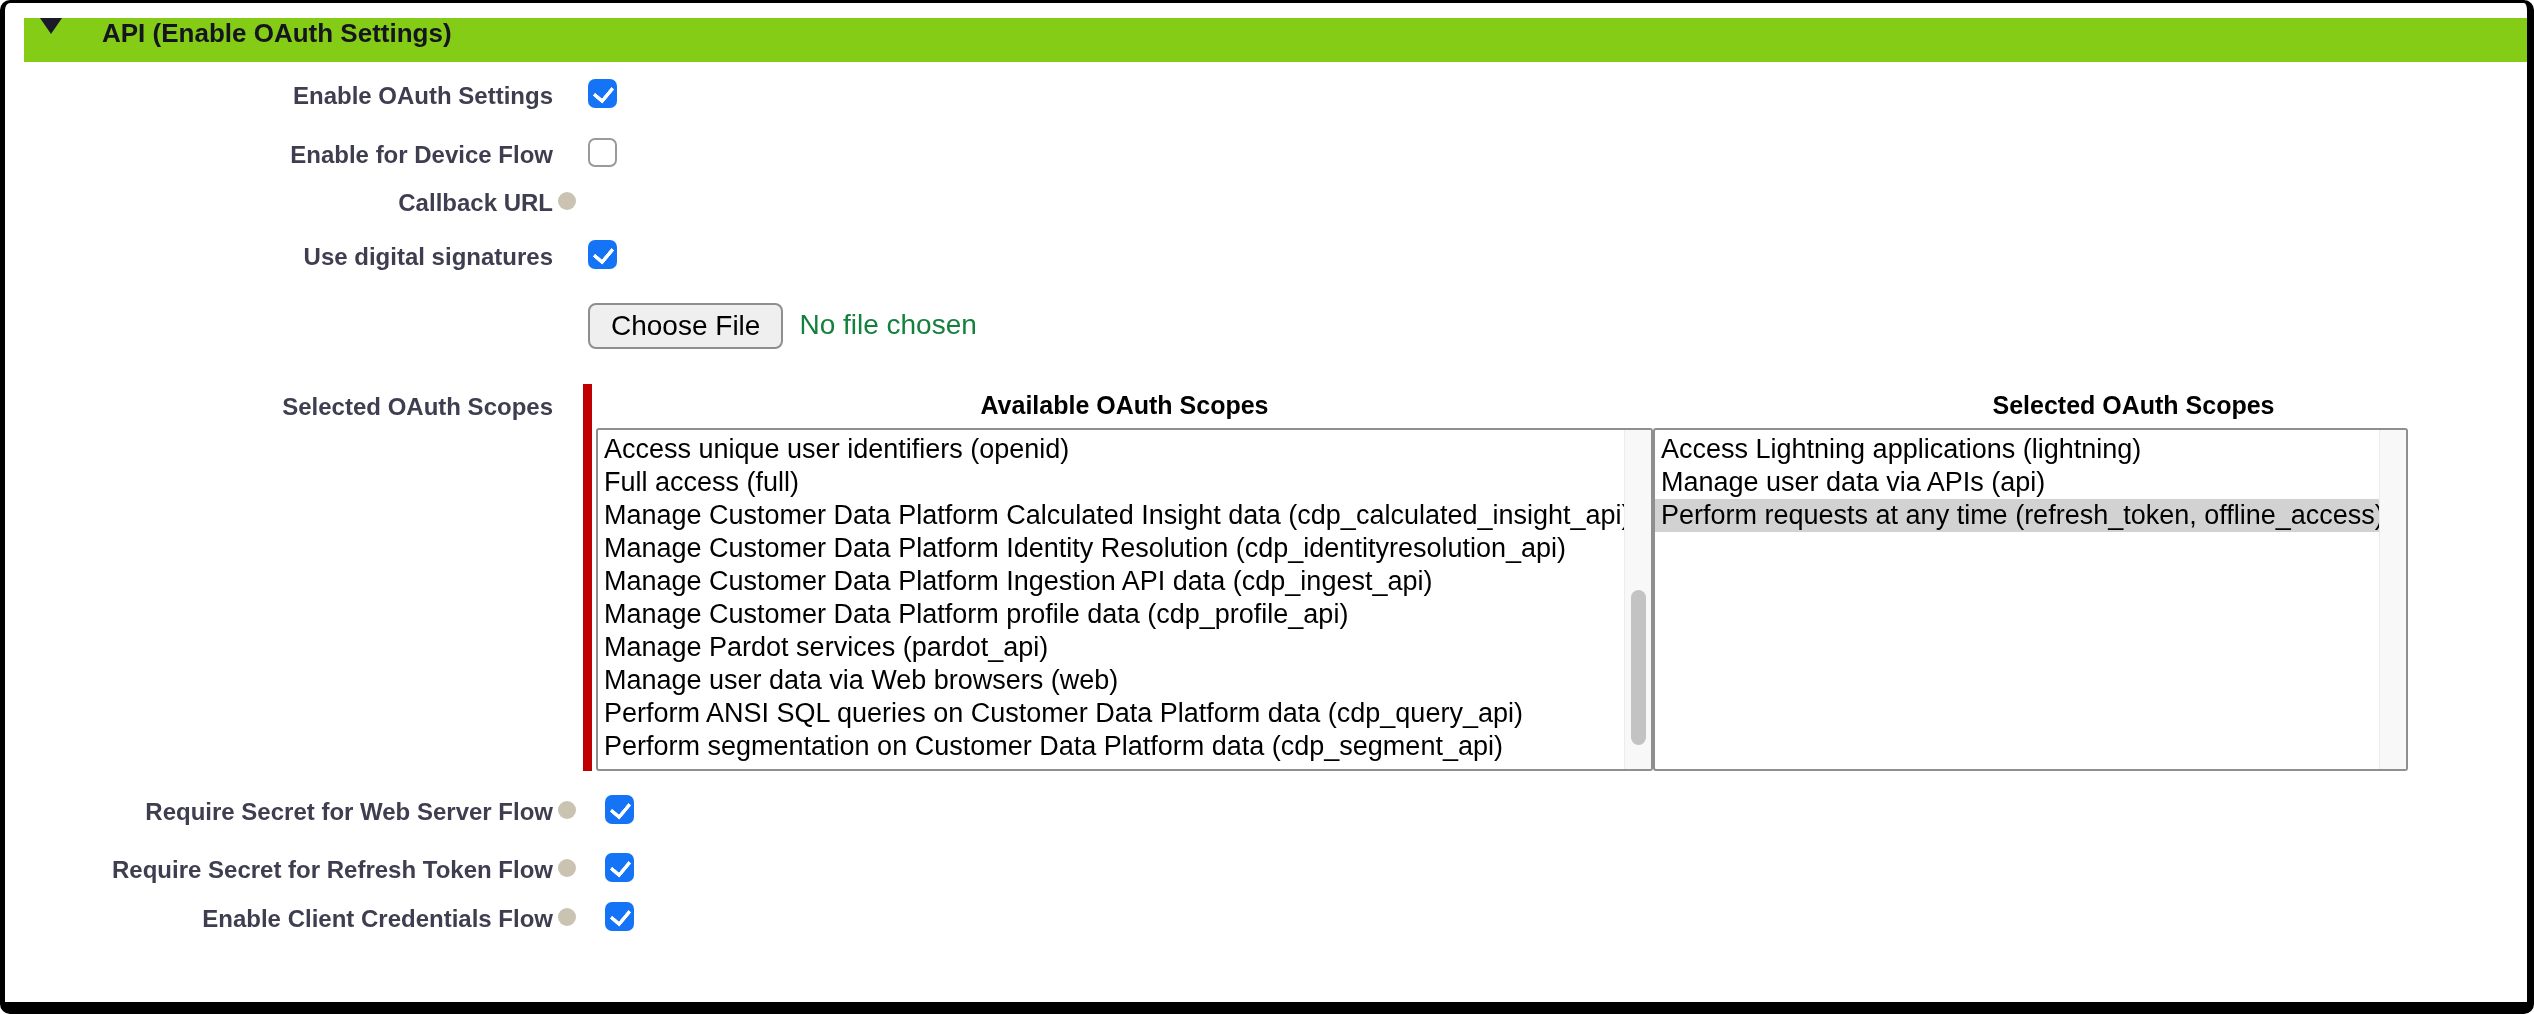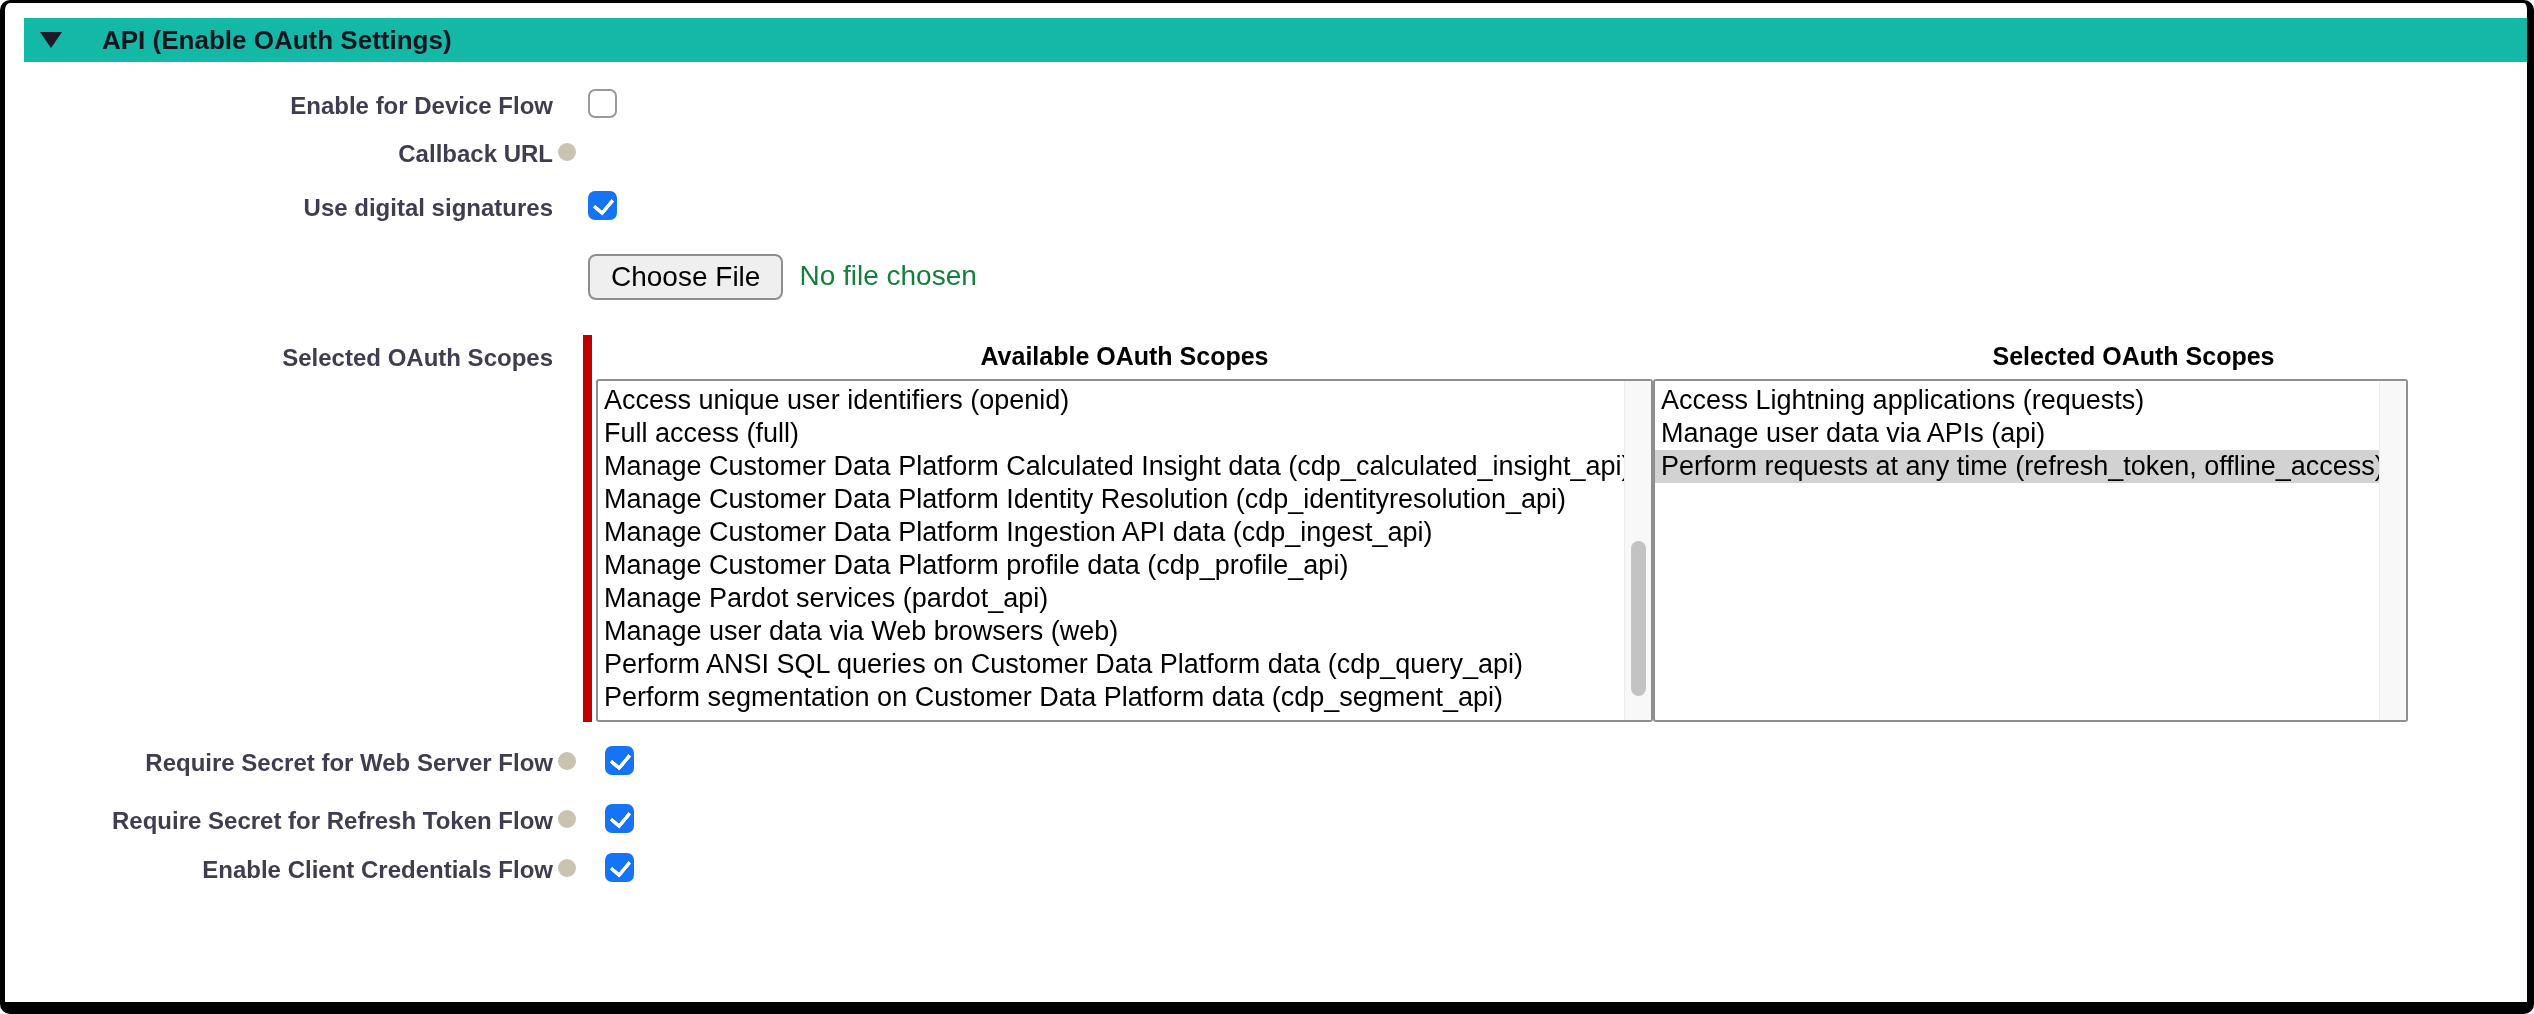--- a/index.html
+++ b/index.html
@@ -12,22 +12,22 @@
     border-width:3px 7px 12px 5px;
     border-radius:10px;
     overflow:hidden;
     font-family:"Liberation Sans",sans-serif;
   }
   
   .section-bar{
     margin:15px 0 0 19px;
     width:calc(100% - 19px);
     height:44px;
-    background:#14b8a6;
-    display:flex;align-items:center;
+    background:#84cc16;
+    display:flex;align-items:flex-start;
   }
   .collapse-triangle{
     margin-left:16px;
     width:0;height:0;
     border-left:11px solid transparent;
     border-right:11px solid transparent;
     border-top:16px solid #1A1A28;
     cursor:pointer;
   }
   .section-title{
@@ -155,20 +155,26 @@
 </head>
 <body>
 
 <div class="page">
 
   <div class="section-bar">
     <div class="collapse-triangle"></div>
     <div class="section-title">API (Enable OAuth Settings)</div>
   </div>
 
+  <div class="row r1">
+    <div class="label-cell">Enable OAuth Settings</div>
+    <div class="ctrl">
+      <div class="cb checked"></div>
+    </div>
+  </div>
 
   <div class="row r2">
     <div class="label-cell">Enable for Device Flow</div>
     <div class="ctrl">
       <div class="cb unchecked"></div>
     </div>
   </div>
 
   <div class="row r3">
     <div class="label-cell">
@@ -212,21 +218,21 @@
               <div class="opt">Manage Customer Data Platform profile data (cdp_profile_api)</div>
               <div class="opt">Manage Pardot services (pardot_api)</div>
               <div class="opt">Manage user data via Web browsers (web)</div>
               <div class="opt">Perform ANSI SQL queries on Customer Data Platform data (cdp_query_api)</div>
               <div class="opt">Perform segmentation on Customer Data Platform data (cdp_segment_api)</div>
               <div class="scroll-track">
               <div class="scroll-thumb"></div>
             </div>
           </div>
           <div class="listbox sel">
-            <div class="opt">Access Lightning applications (requests)</div>
+            <div class="opt">Access Lightning applications (lightning)</div>
               <div class="opt">Manage user data via APIs (api)</div>
               <div class="opt sel">Perform requests at any time (refresh_token, offline_access)</div>
               <div class="scroll-track"></div>
           </div>
         </div>
       </div>
     </div>
   </div>
 
   <div class="row r7">

